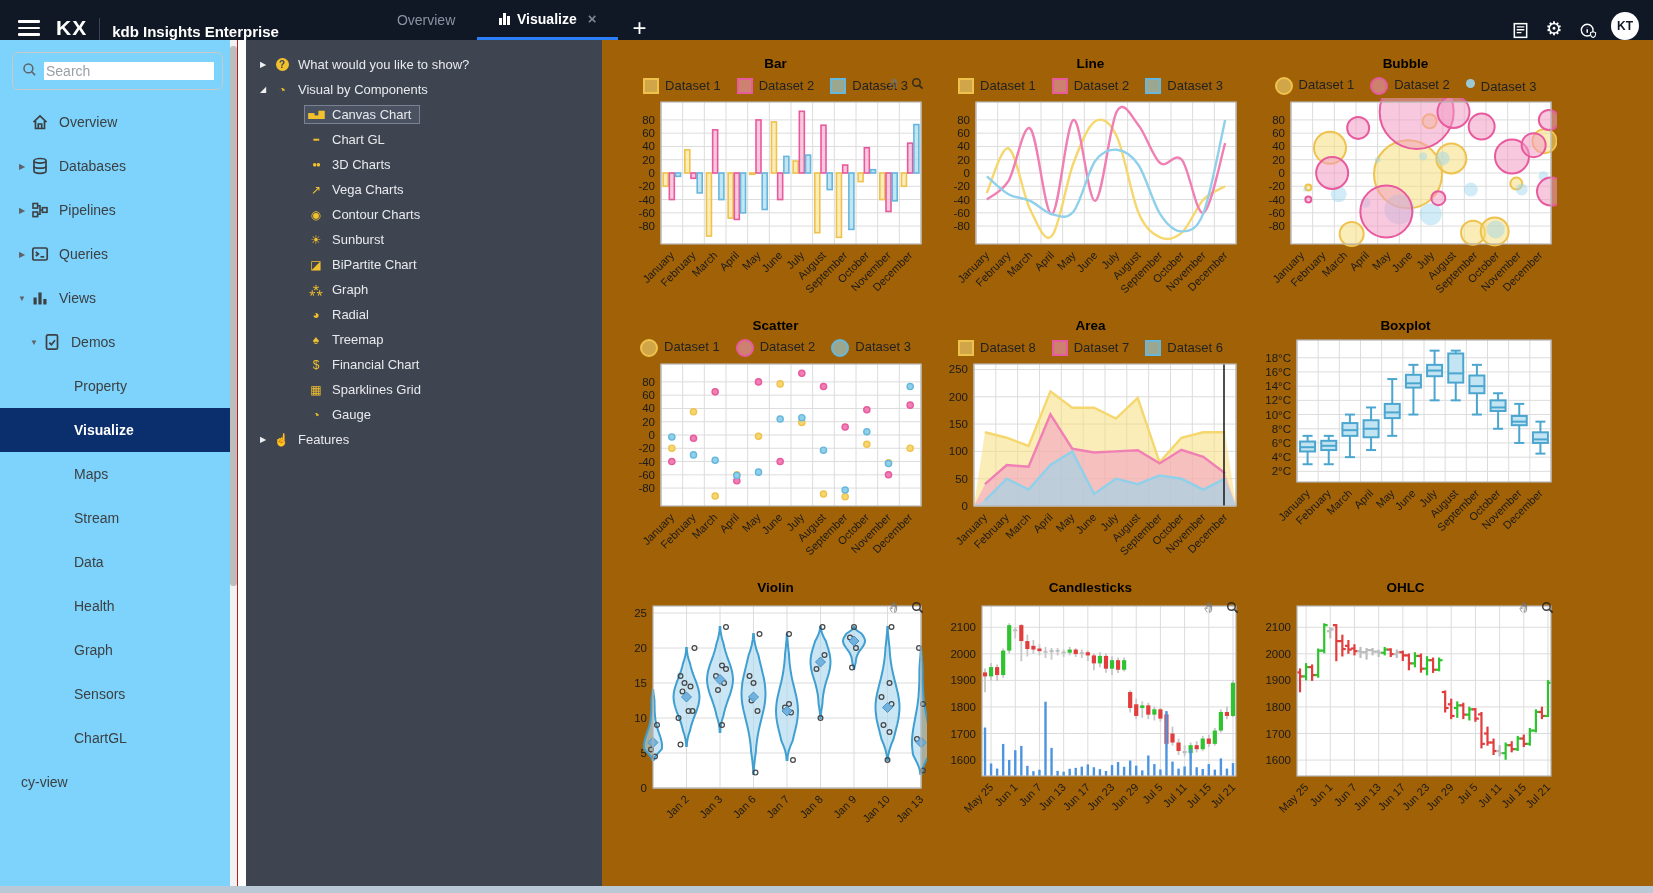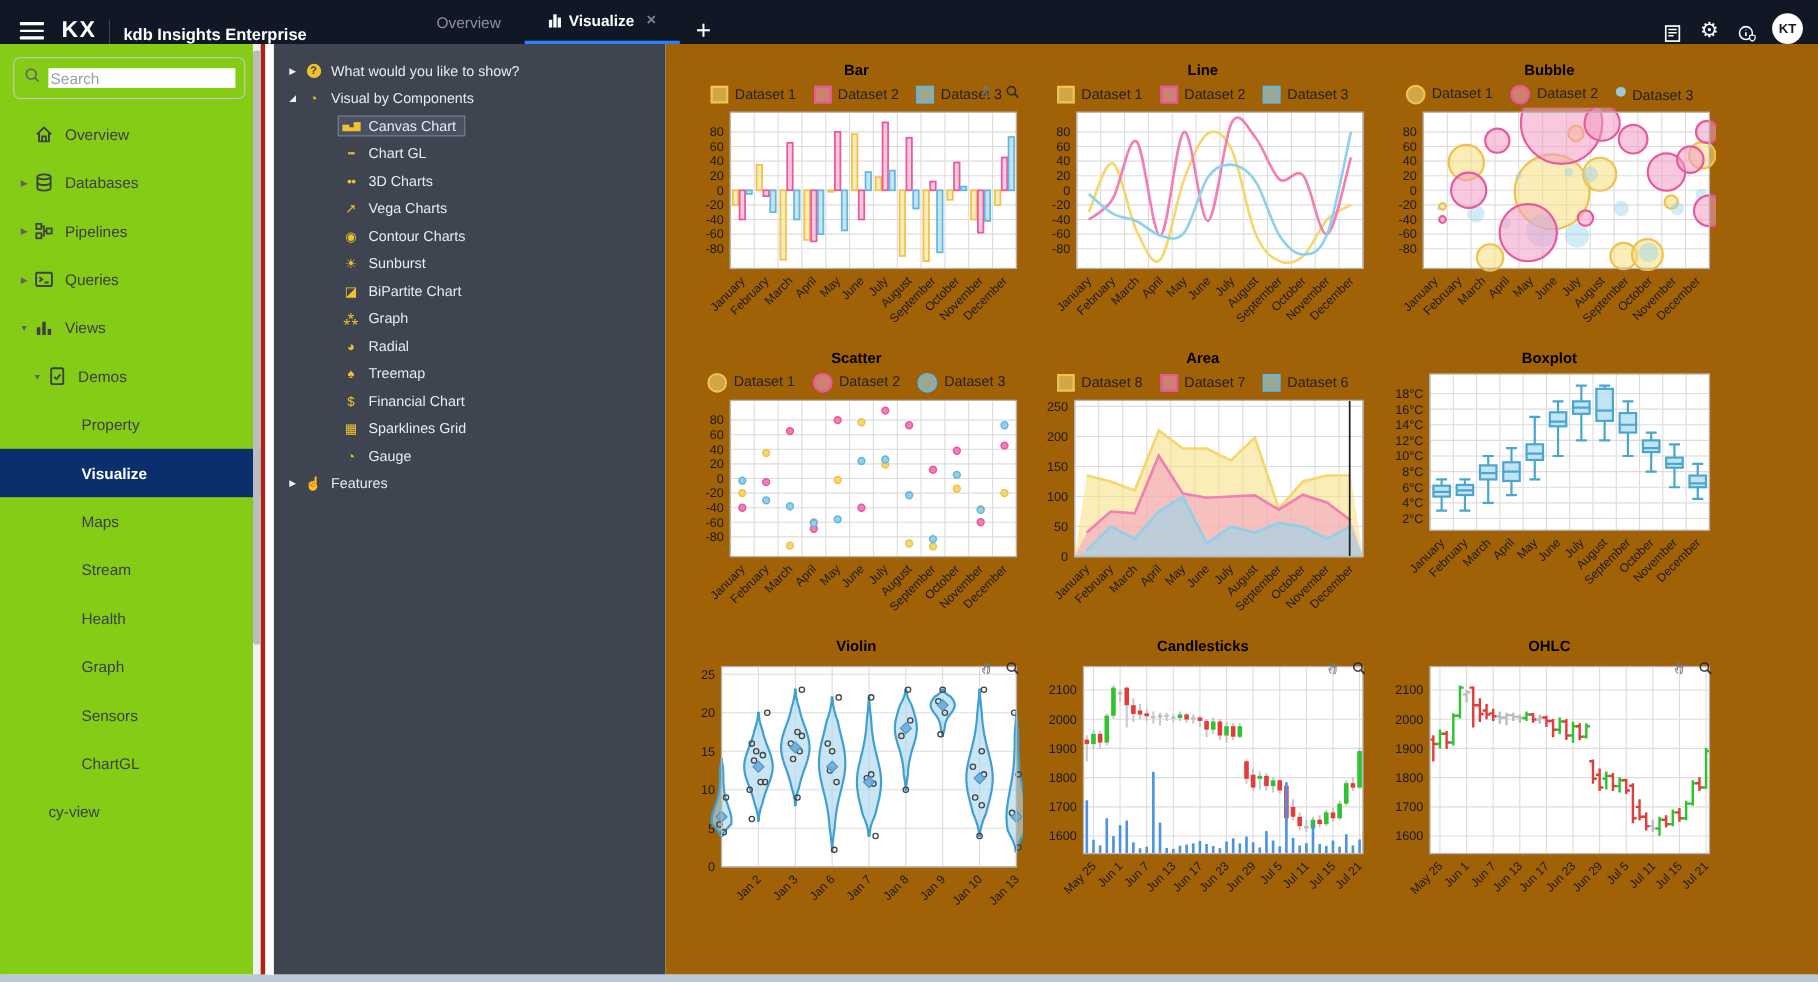--- a/index.html
+++ b/index.html
@@ -19,33 +19,33 @@
   .tabicon i{width:2.6px;background:#fff;display:block}
   .newtab{background:none;border:none;color:#fff;font-size:24px;line-height:1;padding:0 14px;cursor:pointer;font-family:inherit}
   .tb-spacer{flex:1}
   .tb-icon{width:34px;text-align:center;cursor:pointer;color:#fff}
   .tb-icon svg{width:19px;height:19px;vertical-align:middle}
   .tb-gear{font-size:19px}
   .avatar{width:28px;height:28px;border-radius:50%;background:#fff;color:#101826;font-weight:bold;font-size:12px;display:flex;align-items:center;justify-content:center;margin:0 14px 0 6px;cursor:pointer}
   
   .layout{display:flex;height:846px}
   
-  .sidebar{width:237px;background:#84cc16;border-right:4px solid #b91c1c;position:relative;overflow:hidden;flex:none}
+  .sidebar{width:237px;background:#7dd3fc;border-right:1px solid #b91c1c;position:relative;overflow:hidden;flex:none}
   .searchbox{margin:12px 14px 10px 12px;height:36px;border:1px solid #c9c9c9;border-radius:6px;display:flex;align-items:center;padding:0 8px;gap:6px}
   .searchbox svg{width:17px;height:17px;flex:none}
   .searchbox input{border:none;outline:none;font-size:14px;color:#333;width:100%;font-family:inherit}
   .searchbox input::placeholder{color:#9aa0a6}
   .srow{height:44px;display:flex;align-items:center;font-size:14px;color:#3c4043;cursor:pointer;white-space:nowrap}
   .srow .arr{width:16px;font-size:8px;color:#5f6368;text-align:center;flex:none}
   .srow .sic{width:20px;height:20px;margin-right:9px;flex:none}
   .srow .sic svg{width:20px;height:20px}
   .srow.lvl0{padding-left:14px}
   .srow.lvl1{padding-left:26px}
   .srow.lvl2{padding-left:74px}
-  .srow.noic{padding-left:44px}
+  .srow.noic{padding-left:21px}
   .srow.sel{background:#0b2e6d;color:#fff;font-weight:bold}
   .side-scroll{position:absolute;top:0;right:0;width:7px;height:100%;background:#f1f1f1}
   .side-scroll .thumb{position:absolute;top:6px;right:0;width:7px;height:540px;background:#bdbdbd;border-radius:3px}
   
   .treewrap{width:356px;background:#3e4450;margin-left:8px;flex:none;overflow:hidden;padding-top:12px}
   .trow{height:25px;display:flex;align-items:center;color:#e8eaed;font-size:13px;cursor:pointer;white-space:nowrap}
   .trow .arr{width:14px;color:#f0f0f0;font-size:8px;text-align:center;flex:none}
   .trow.lvl0{padding-left:10px}
   .trow.lvl1{padding-left:58px}
   .tic{color:#f2c12e;width:18px;text-align:center;margin-right:7px;flex:none;font-size:12px}
@@ -181,20 +181,23 @@
           <span>Property</span>
         </div>
         <div class="srow lvl2 sel">
           <span>Visualize</span>
         </div>
         <div class="srow lvl2">
           <span>Maps</span>
         </div>
         <div class="srow lvl2">
           <span>Stream</span>
+        </div>
+        <div class="srow lvl2">
+          <span>Data</span>
         </div>
         <div class="srow lvl2">
           <span>Health</span>
         </div>
         <div class="srow lvl2">
           <span>Graph</span>
         </div>
         <div class="srow lvl2">
           <span>Sensors</span>
         </div>

